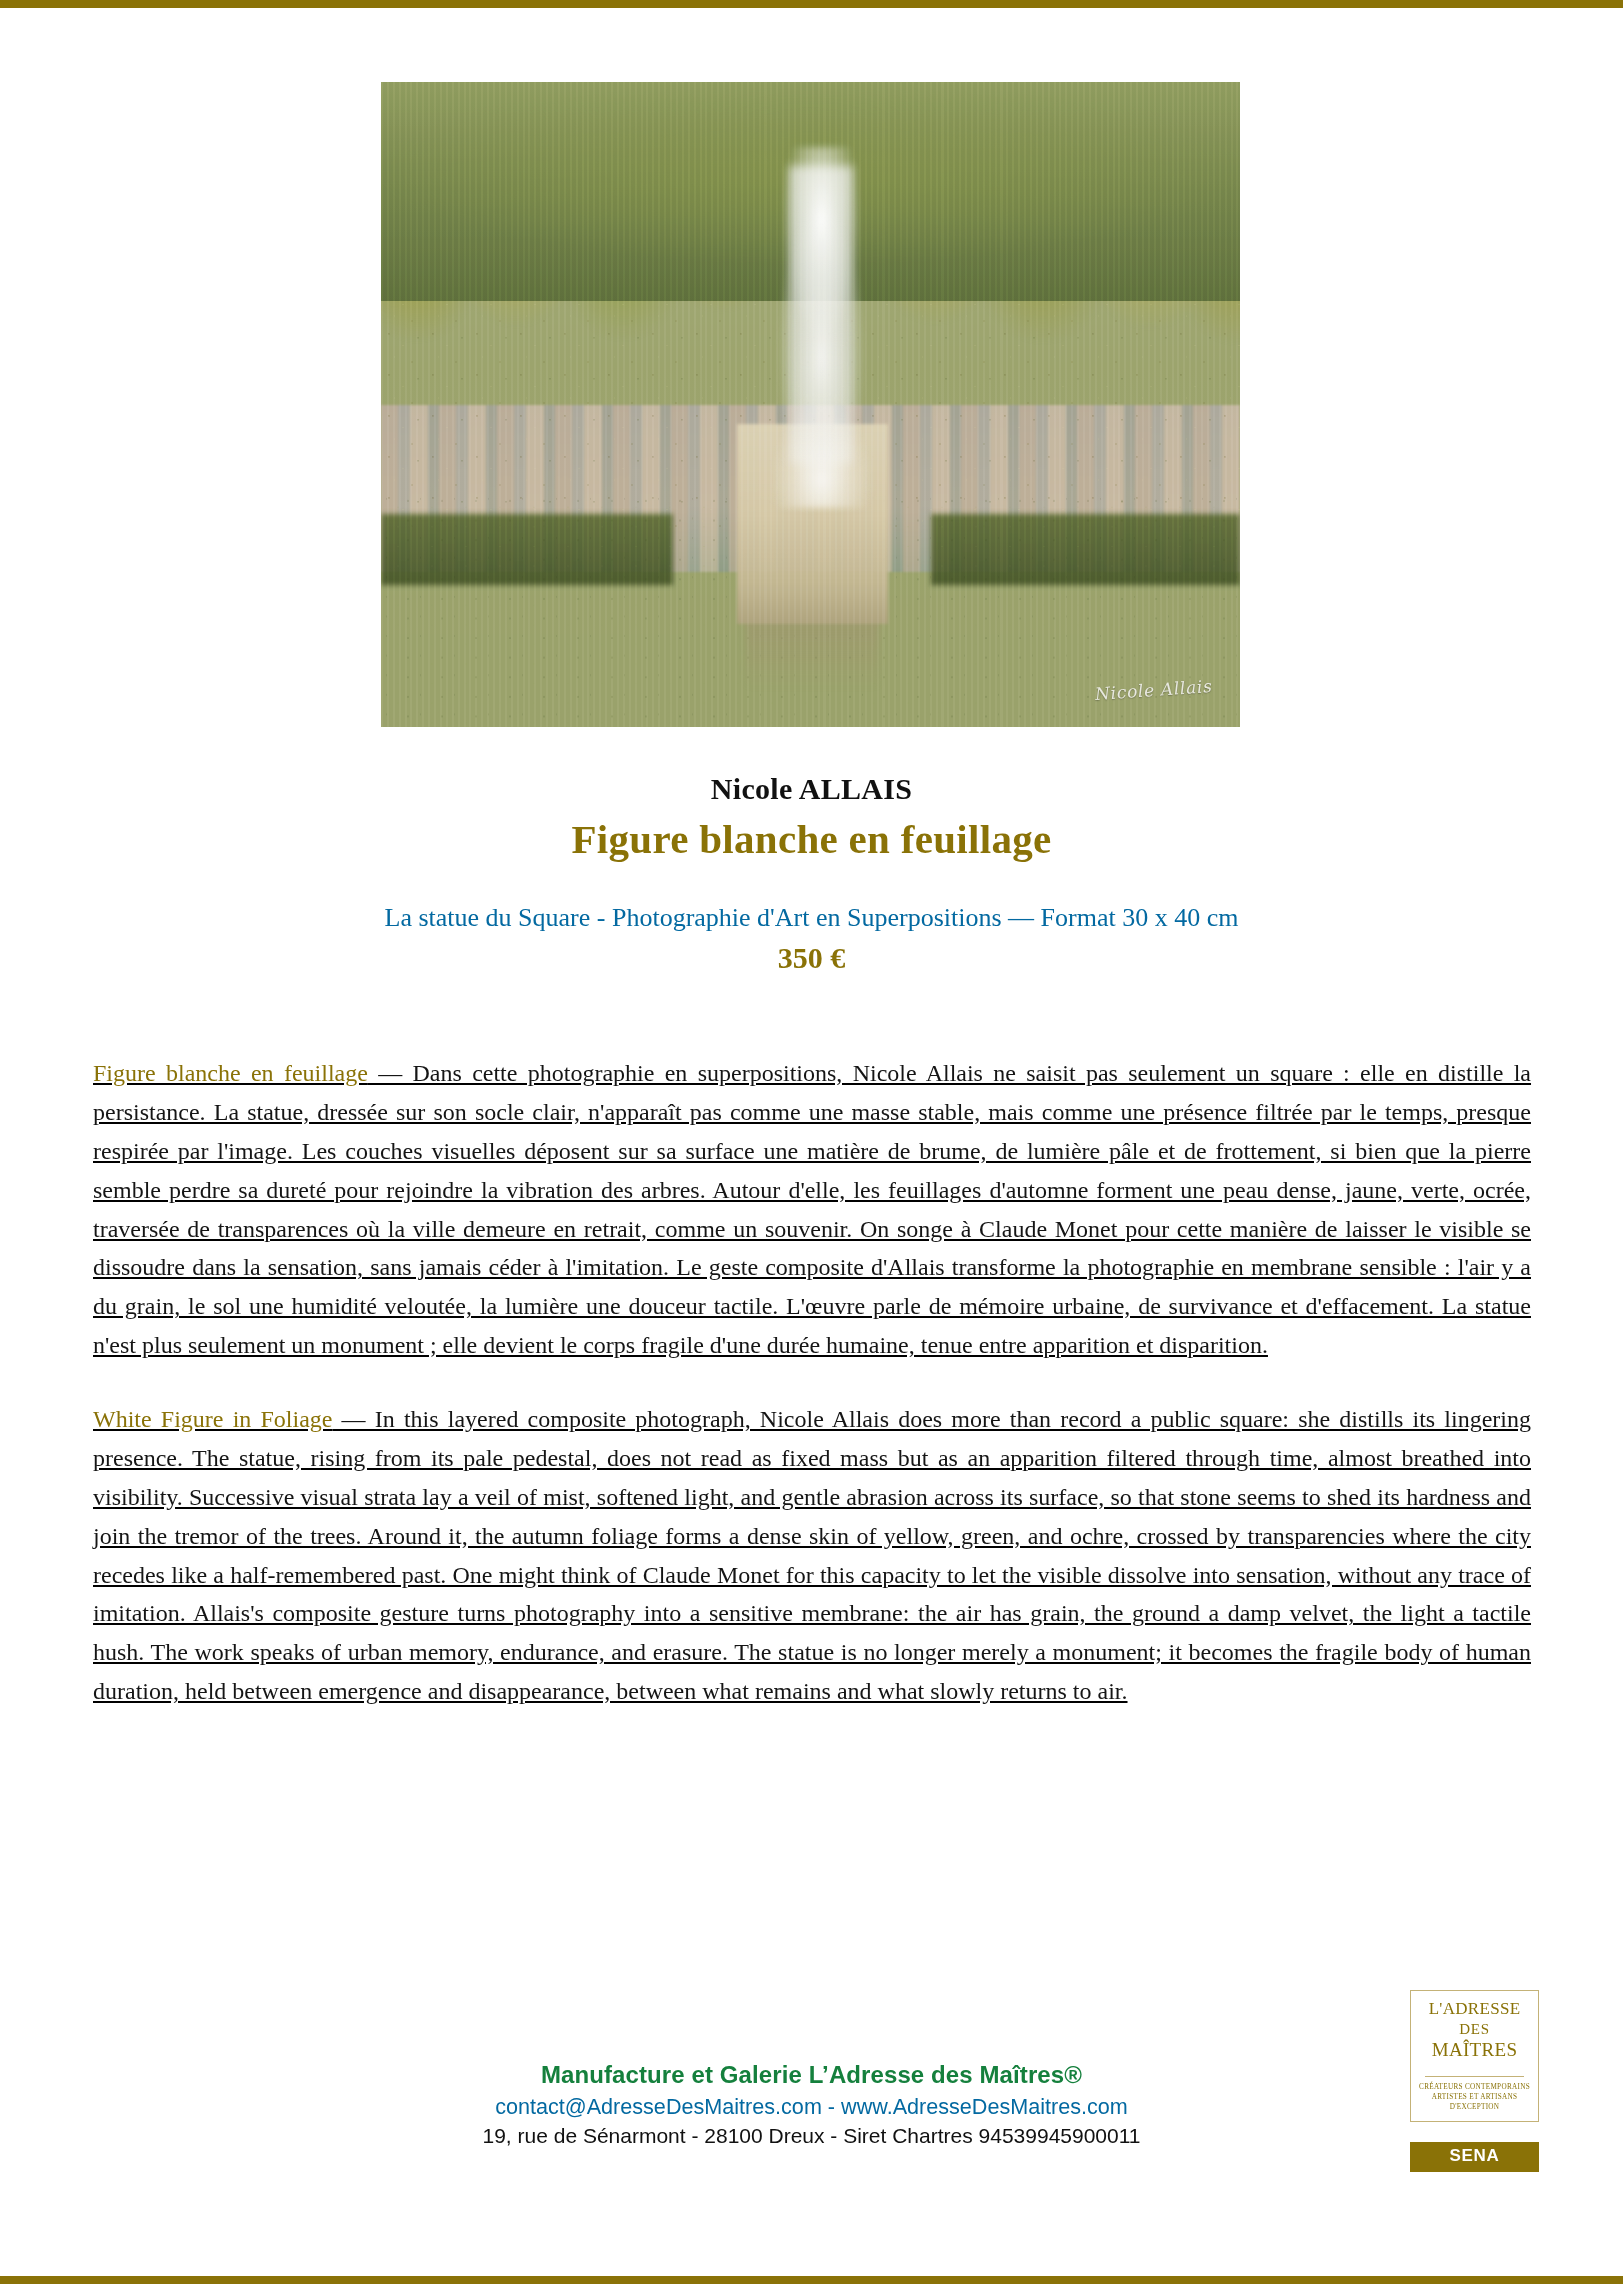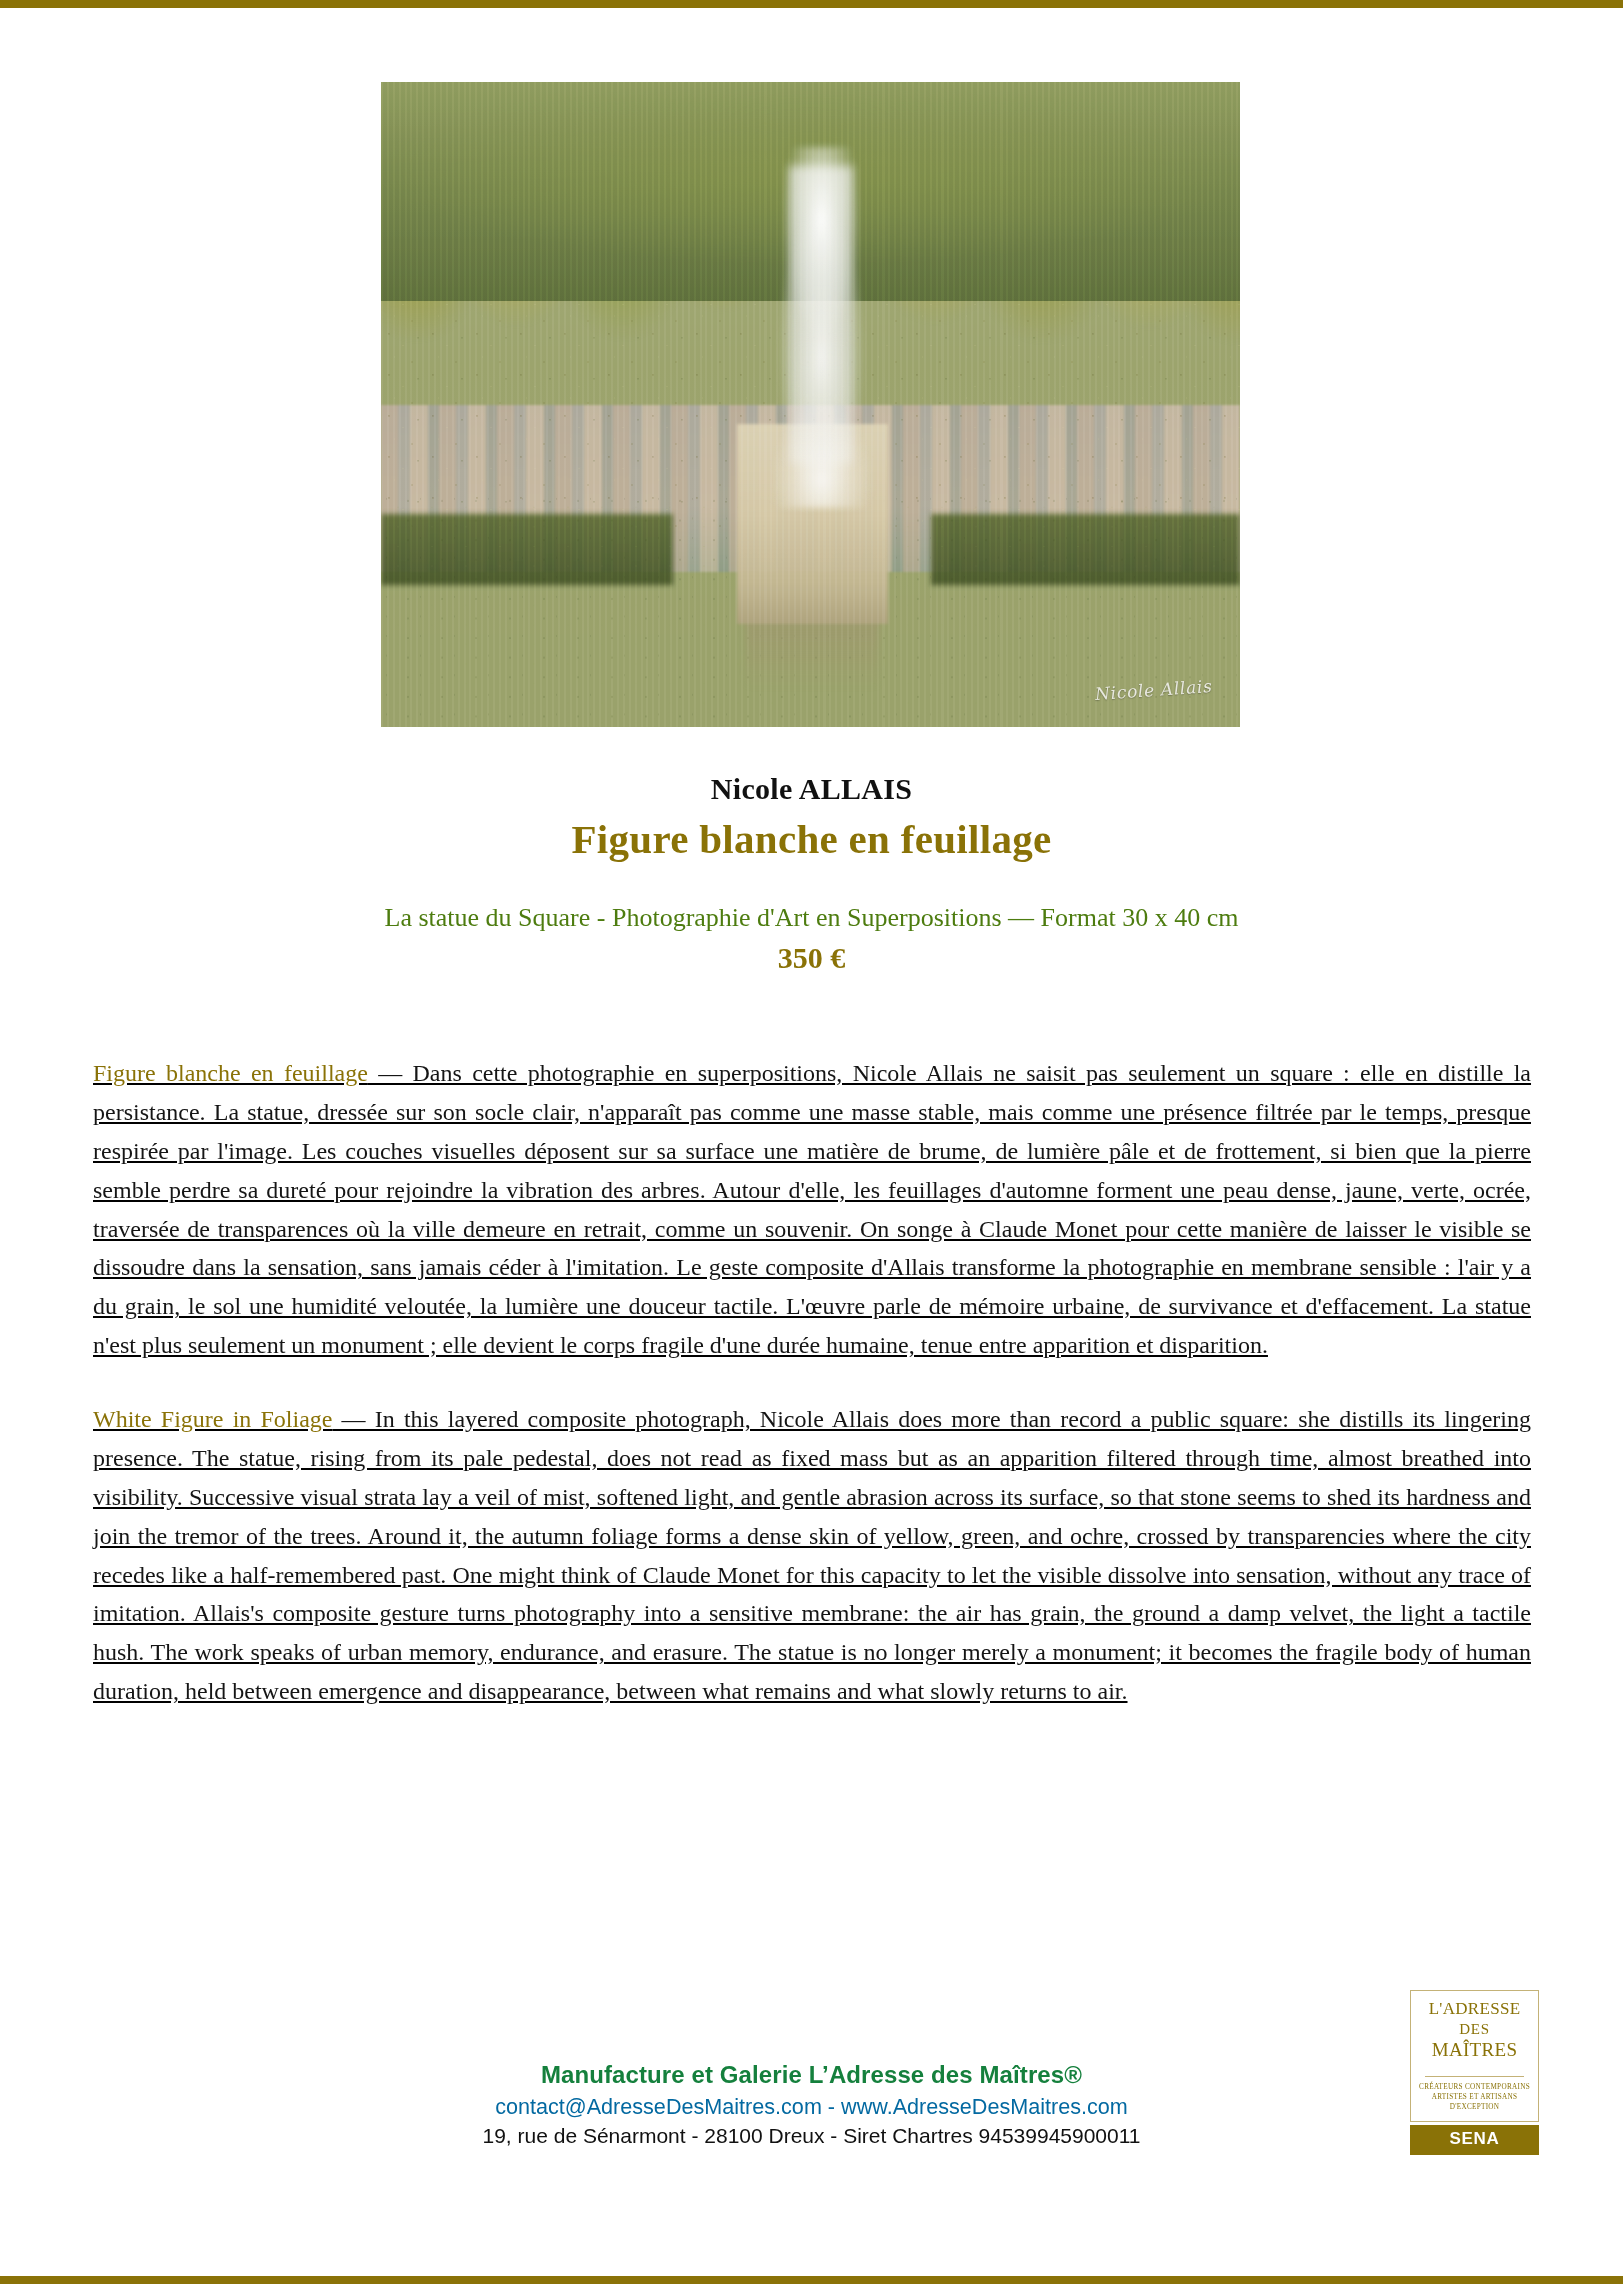--- a/index.html
+++ b/index.html
@@ -211,21 +211,21 @@
     font-family: "Liberation Serif", serif;
     font-weight: bold;
     font-size: 41px;
     color: #8a7207;
     letter-spacing: 0.3px;
     margin-bottom: 10.5px;
   }
   .art-subtitle {
     font-family: "Liberation Serif", serif;
     font-size: 26px;
-    color: #4d7c0f;
+    color: #0369a1;
     margin-bottom: 7.9px;
     margin-top: 40px;
   }
   .art-price {
     font-family: "Liberation Serif", serif;
     font-weight: bold;
     font-size: 30px;
     color: #8a7207;
   }
 
@@ -324,21 +324,21 @@
     height: 0.7px;
     background: #c4b277;
     margin: 5.2px 9.2px 5.2px 9.2px;
   }
   .logo-sub {
     font-size: 7.2px;
     letter-spacing: 0.3px;
     line-height: 1.45;
   }
   .sena-badge {
-    margin-top: 3px;
+    margin-top: 20px;
     background: #8a7207;
     color: #ffffff;
     text-align: center;
     font-family: "Liberation Sans", sans-serif;
     font-weight: bold;
     font-size: 17px;
     letter-spacing: 0.7px;
     padding: 4.6px 0 5.2px 0;
   }
 </style>

